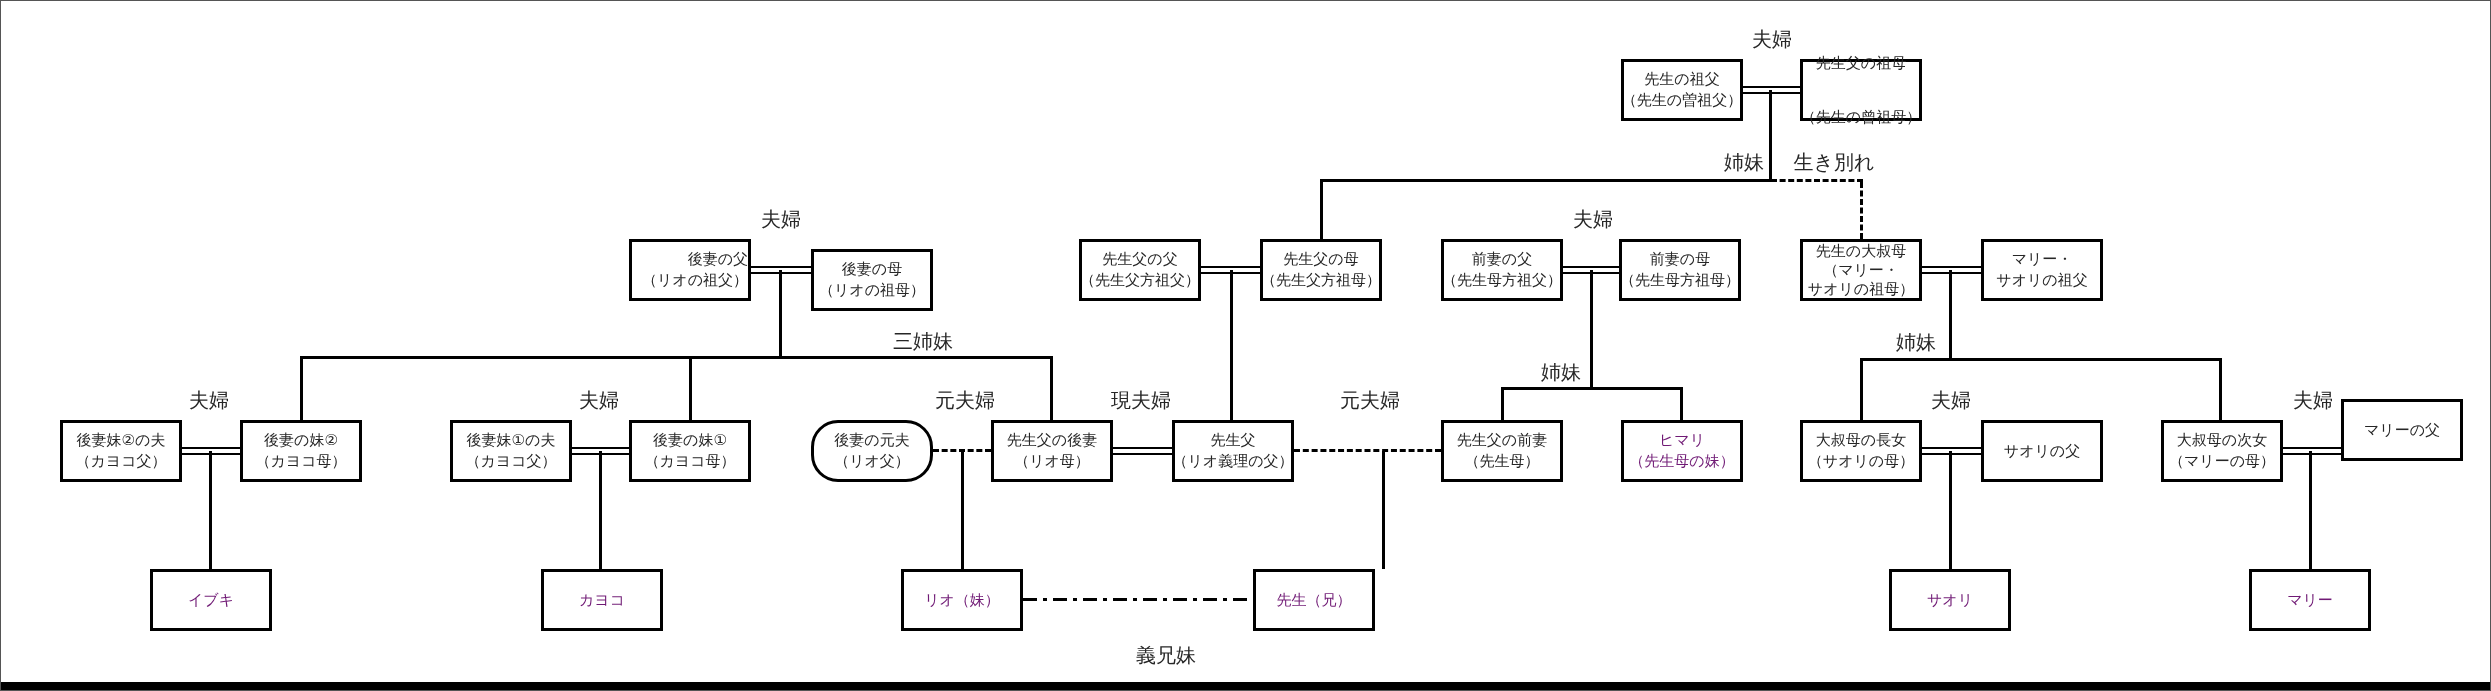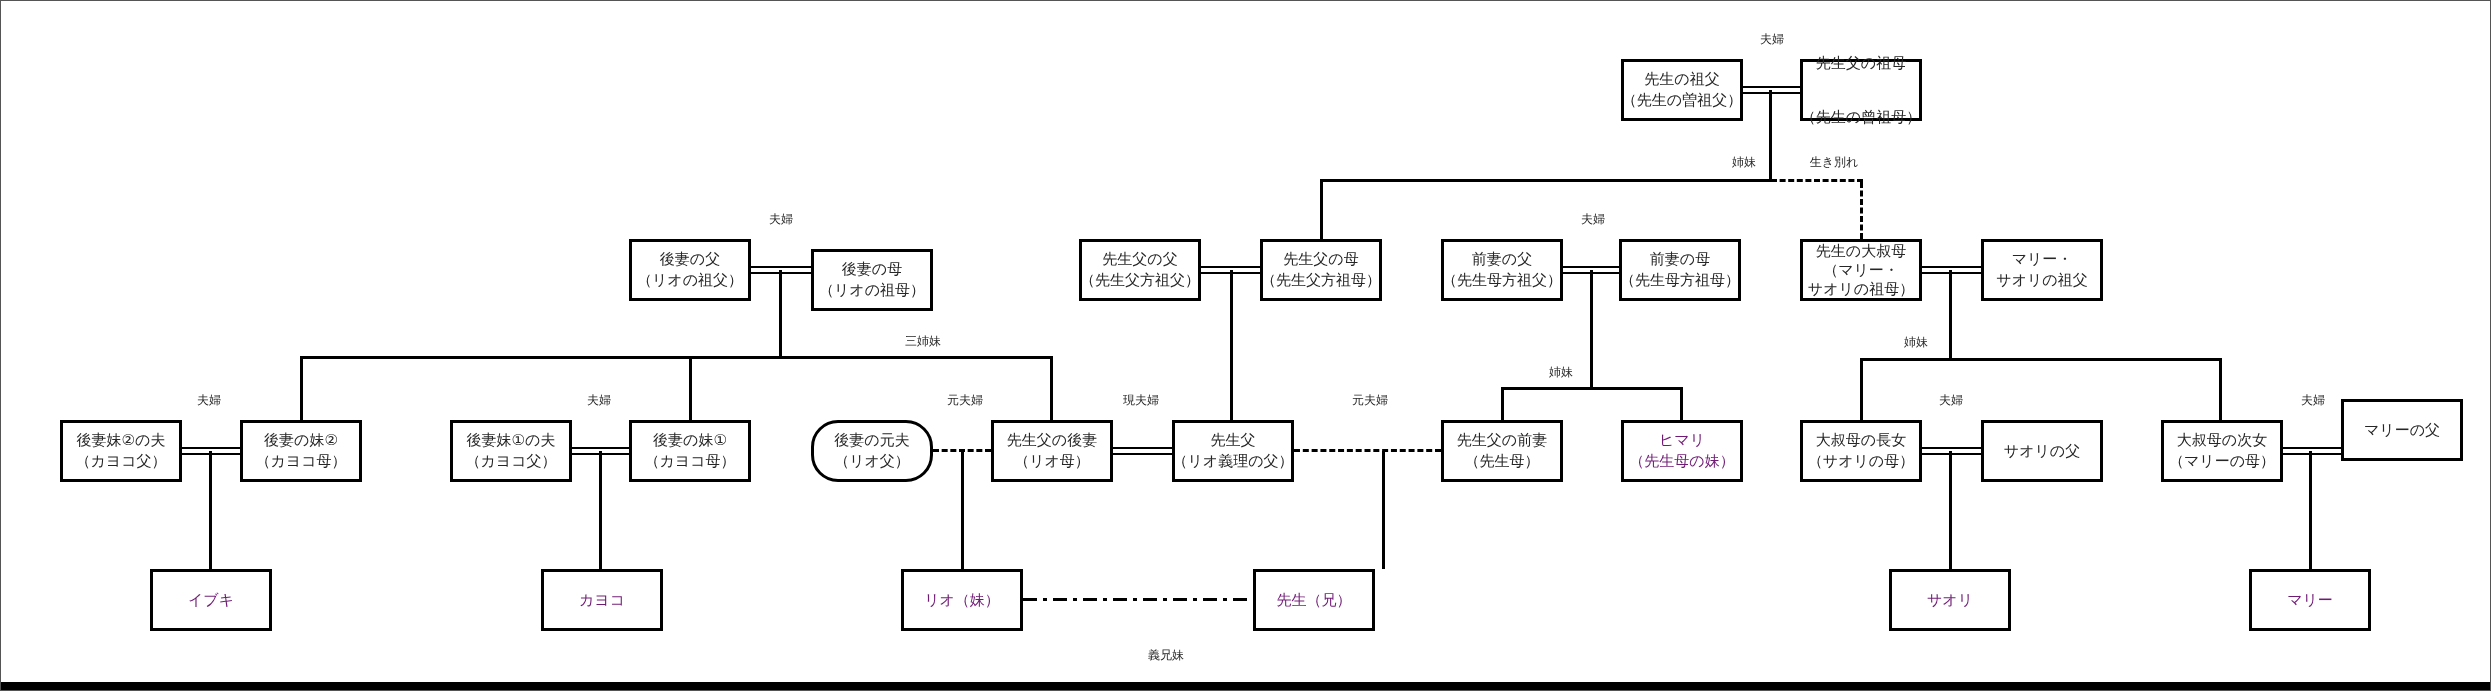--- a/index.html
+++ b/index.html
@@ -10,21 +10,21 @@
   }
   .box{
     position:absolute;width:122px;height:62px;background:#fff;
     border:3px solid #000;box-sizing:border-box;
     display:flex;flex-direction:column;justify-content:center;align-items:center;
     font-size:15px;line-height:21px;color:#262626;text-align:center;white-space:nowrap;
   }
   .box.tight{line-height:19px;}
   .red{color:#701a75;}
   .lbl{
-    position:absolute;font-size:12px;color:#262626;white-space:nowrap;
+    position:absolute;font-size:20px;color:#262626;white-space:nowrap;
     transform:translateX(-50%);line-height:17px;
   }
   .hl{position:absolute;height:3px;background:#000;}
   .vl{position:absolute;width:3px;background:#000;}
   .ml{position:absolute;height:8px;border-top:2px solid #000;border-bottom:2px solid #000;box-sizing:border-box;}
   .dhl{position:absolute;height:0;border-top:3px dashed #000;}
   .dvl{position:absolute;width:0;border-left:3px dashed #000;}
   .dashdot{
     position:absolute;height:3px;
     background:repeating-linear-gradient(90deg,#000 0 14px,transparent 14px 20px,#000 20px 24px,transparent 24px 30px);
@@ -106,21 +106,21 @@
 
   <div class="box" style="left:1620px;top:58px;">
     <span>先生の祖父</span>
     <span>（先生の曽祖父）</span>
   </div>
   <div class="box" style="left:1799px;top:58px;gap:33px;">
     <span>先生父の祖母</span>
     <span>（先生の曾祖母）</span>
   </div>
 
-  <div class="box" style="left:628px;top:238px;">
+  <div class="box" style="left:628px;top:238px;align-items:flex-end;">
     <span>後妻の父</span>
     <span>（リオの祖父）</span>
   </div>
   <div class="box" style="left:810px;top:248px;">
     <span>後妻の母</span>
     <span>（リオの祖母）</span>
   </div>
   <div class="box" style="left:1078px;top:238px;">
     <span>先生父の父</span>
     <span>（先生父方祖父）</span>

